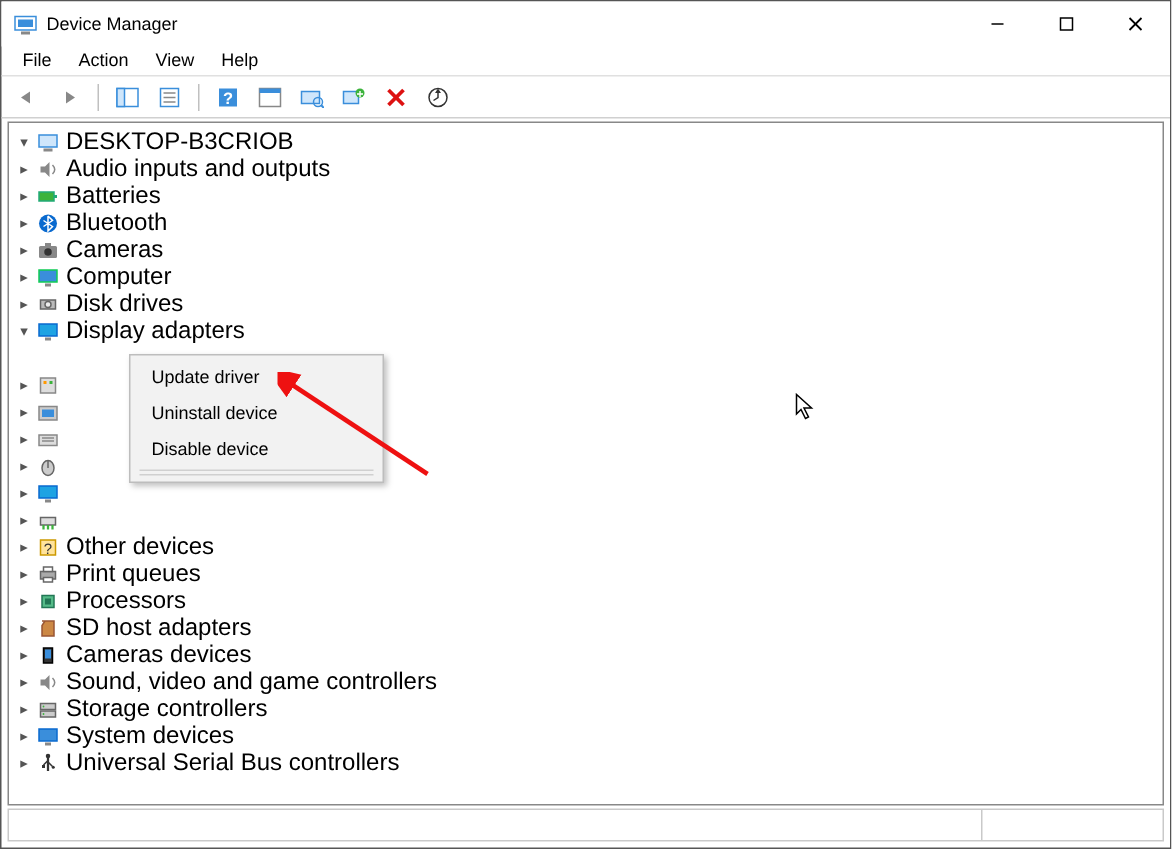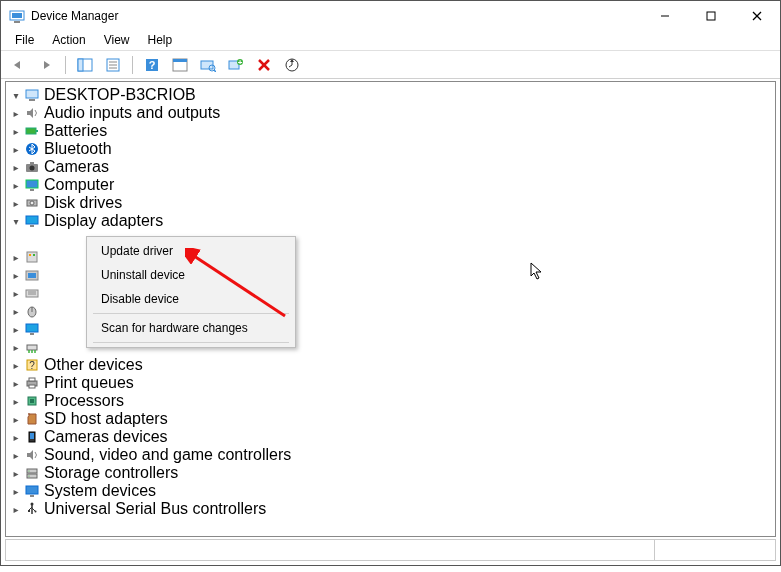--- a/index.html
+++ b/index.html
@@ -20,21 +20,21 @@
     .status { height: 22px; border: 1px solid #c9c9c9; margin-top: 2px; display: flex; }
     .status .cell { border-right: 1px solid #c9c9c9; flex: 1; }
     .status .cell:last-child { flex: 0 0 120px; border-right: none; }
     .tree .row { display: flex; align-items: center; height: 18px; padding-left: 0; }
     .tree .chev { width: 16px; height: 16px; display: inline-flex; align-items: center; justify-content: center; color: #555; font-size: 10px; cursor: default; }
     .tree .dicon { width: 16px; height: 16px; margin-right: 4px; display: inline-flex; align-items: center; justify-content: center; }
     .tree .label { font-size: 16px; }
     .indent0 { padding-left: 4px; }
     .indent1 { padding-left: 22px; }
     .indent2 { padding-left: 40px; }
-    .context-menu { position: absolute; left: 86px; top: 236px; width: 210px; background: #f2f2f2; border: 1px solid #bdbdbd; box-shadow: 2px 2px 4px rgba(0,0,0,0.25); z-index: 100; padding: 2px; }
+    .context-menu { position: absolute; left: 86px; top: 236px; width: 170px; background: #f2f2f2; border: 1px solid #bdbdbd; box-shadow: 2px 2px 4px rgba(0,0,0,0.25); z-index: 100; padding: 2px; }
     .context-menu .mitem { padding: 5px 12px; font-size: 12px; }
     .context-menu .msep { height: 1px; background: #d0d0d0; margin: 2px 4px; }
     .context-menu .bold { font-weight: bold; }
     .arrow { position: absolute; left: 185px; top: 248px; z-index: 200; pointer-events: none; }
     .cursor { position: absolute; left: 530px; top: 262px; z-index: 200; pointer-events: none; }
   </style>
 </head>
 <body>
 
 <div class="window">
@@ -397,21 +397,20 @@
       <div class="cell"></div>
     </div>
   </div>
 </div>
 
 <div class="context-menu">
   <div class="mitem">Update driver</div>
   <div class="mitem">Uninstall device</div>
   <div class="mitem">Disable device</div>
   <div class="msep"></div>
-  <div class="mitem">Scan for hardware changes</div>
   <div class="msep"></div>
 </div>
 
 <svg class="arrow" width="110" height="80">
   <defs>
       <marker id="ah" markerWidth="10" markerHeight="10" refX="2" refY="3" orient="auto">
         <path d="M0,0 L0,6 L8,3 Z" fill="#e11"></path>
       </marker>
     </defs>
   <line x1="100" y1="68" x2="6" y2="6" stroke="#e11" stroke-width="3" marker-end="url(#ah)"></line>

